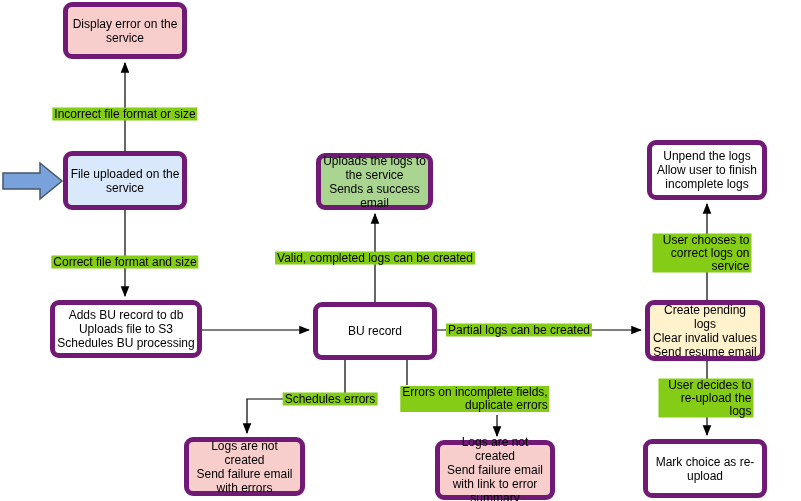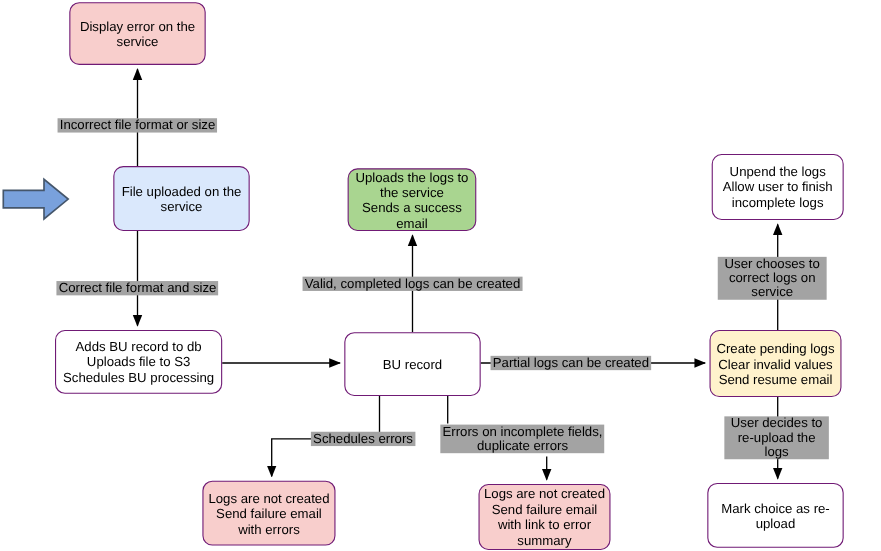--- a/index.html
+++ b/index.html
@@ -3,35 +3,35 @@
 <meta charset="utf-8">
 <style>
   html,body{margin:0;padding:0;background:#ffffff;}
   #canvas{
     position:relative;width:801px;height:501px;background:#ffffff;
     font-family:"Liberation Sans",sans-serif;overflow:hidden;
   }
   #wires{position:absolute;left:0;top:0;width:801px;height:501px;}
   .node{
     position:absolute;box-sizing:border-box;
-    border:1px solid #701a75;border-radius:9px;
+    border:5px solid #701a75;border-radius:9px;
     display:flex;align-items:center;justify-content:center;
     text-align:center;font-size:12px;line-height:14px;color:#000000;
     background:#ffffff;
   }
   .node .nlabel{white-space:pre-line;display:block;padding:0 2px;}
   .node.pink{background:#f8cecc;}
-  .node.blue{background:#dae8fc;margin-left:40px;}
+  .node.blue{background:#dae8fc;}
   .node.green{background:#a9d590;align-items:center;}
   .node.yellow{background:#fff2cc;}
   .node.white{background:#ffffff;}
   .elabel{
     position:absolute;transform:translate(-50%,-50%);
-    background:#a3a3a3;color:#000000;font-size:12px;line-height:13px;
-    white-space:pre-line;text-align:center;padding:0 2px;
+    background:#84cc16;color:#000000;font-size:12px;line-height:13px;
+    white-space:pre-line;text-align:right;padding:0 2px;
   }
 </style>
 </head>
 <body>
 
 <div id="canvas">
 
   <svg id="wires" width="801" height="501" viewBox="0 0 801 501">
     <defs>
       <marker id="arr" viewBox="0 0 10 10" refX="9" refY="5" markerWidth="9" markerHeight="9" orient="auto-start-reverse">

